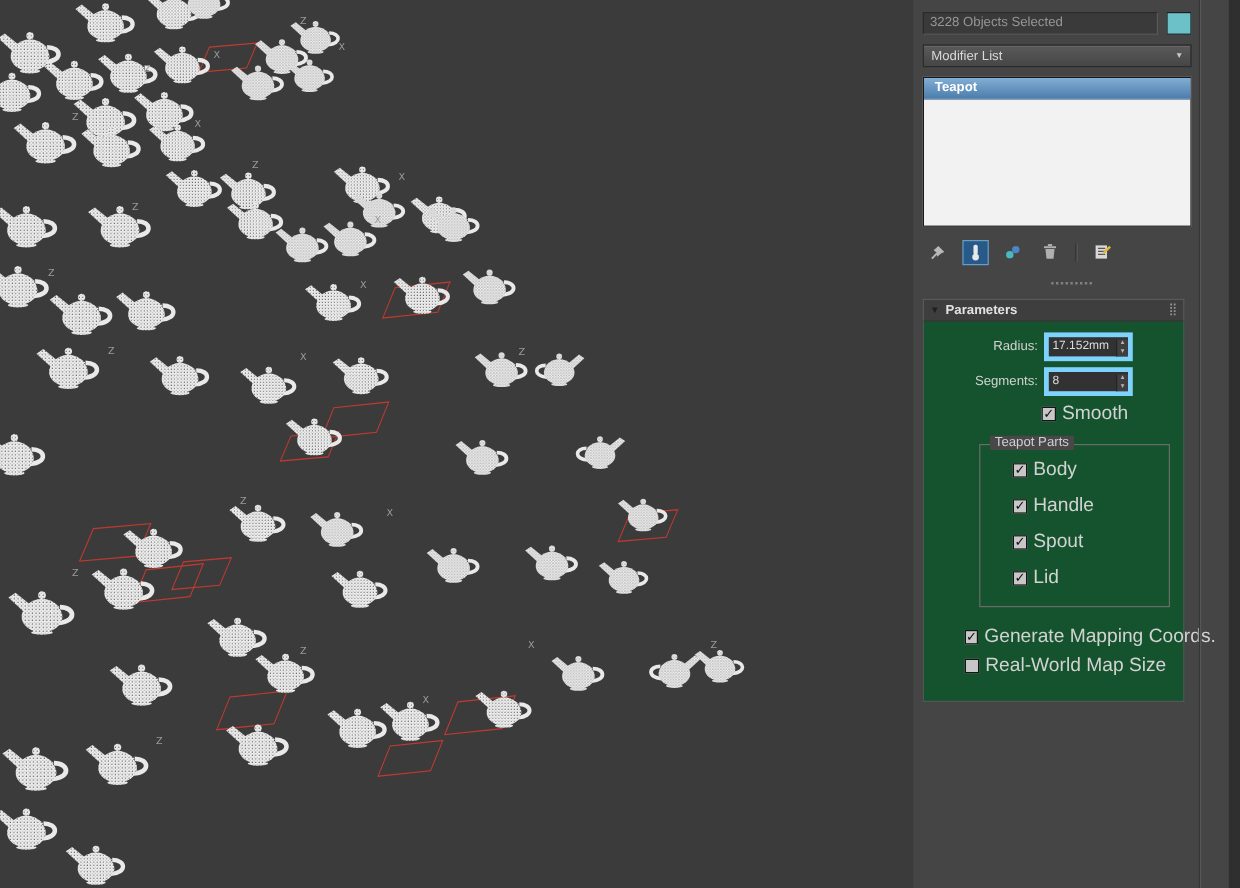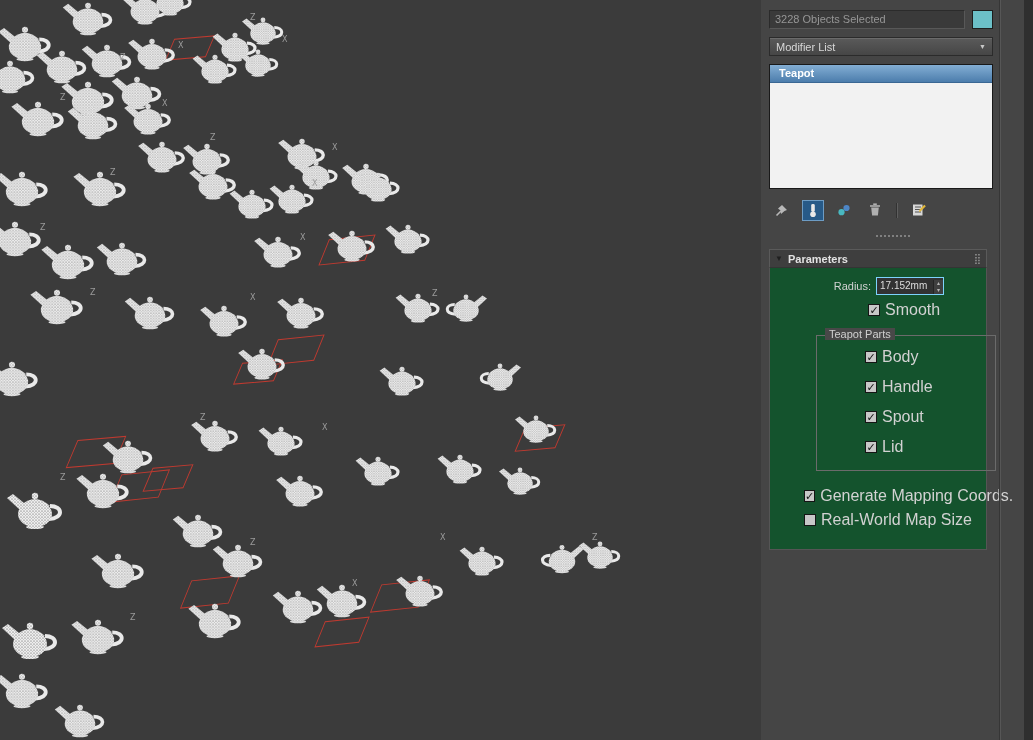--- a/index.html
+++ b/index.html
@@ -44,33 +44,33 @@
   .rollout{margin:12px 0 0 8px;width:218px;}
   .rollout-header{height:17px;background:#3e3e3e;border:1px solid #5a5a5a;border-bottom-color:#343434;
                   display:flex;align-items:center;padding:0 5px;gap:5px;box-sizing:content-box;cursor:default;}
   .roll-arrow{color:#1f1f1f;font-size:8px;}
   .roll-title{color:#e3e3e3;font-weight:bold;font-size:11px;}
   .roll-grip{margin-left:auto;color:#949494;font-size:10px;}
   .rollout-body{background:#14532d;border:1px solid #555;border-top:none;padding:9px 0 14px;}
 
   .frow{display:flex;align-items:center;justify-content:flex-end;padding-right:42px;margin-bottom:5px;}
   .flabel{color:#d2d2d2;font-size:11px;margin-right:5px;white-space:nowrap;}
-  .spinfield{width:66px;height:16px;background:#323232;border:1px solid #7dd3fc;display:flex;align-items:flex-end;}
+  .spinfield{width:66px;height:16px;background:#323232;border:4px solid #7dd3fc;display:flex;align-items:flex-end;}
   .fval{flex:1;color:#dcdcdc;font-size:10px;line-height:16px;padding-left:3px;white-space:nowrap;overflow:hidden;}
   .spin{width:9px;display:flex;flex-direction:column;border-left:1px solid #242424;background:#3f3f3f;}
   .spin span{flex:1;font-size:6px;line-height:7px;color:#b5b5b5;text-align:center;cursor:pointer;}
 
   .cbrow{display:flex;align-items:center;gap:5px;cursor:default;}
   .cb{width:12px;height:12px;box-sizing:border-box;background:#c7c7c7;border:1px solid #151515;
       font-size:11px;line-height:10px;font-weight:bold;color:#121212;text-align:center;overflow:visible;}
   .cblabel{color:#d2d2d2;font-size:16px;white-space:nowrap;text-align:center;}
   .smooth-row{margin:6px 0 0 98px;}
 
   .groupbox{position:relative;width:130px;margin:16px 0 0 46px;border:1px solid #6b6b6b;
-            padding:12px 0 2px 48px;box-sizing:content-box;}
+            padding:12px 0 2px 27px;box-sizing:content-box;}
   .group-title{position:absolute;top:-8px;left:8px;background:#484848;padding:0 4px;
                color:#cfcfcf;font-size:11px;white-space:nowrap;}
   .groupbox .cbrow{margin-bottom:12px;}
 
   .foot{margin:16px 0 0 34px;}
   .foot .cbrow{margin-bottom:6px;}
 </style>
 </head>
 <body>
 
@@ -269,20 +269,30 @@
         <span class="flabel">Radius:</span>
         <div class="spinfield">
           <span class="fval">17.152mm</span>
           <div class="spin">
             <span>▴</span>
             <span>▾</span>
           </div>
         </div>
       </div>
 
+      <div class="frow">
+        <span class="flabel">Segments:</span>
+        <div class="spinfield">
+          <span class="fval">8</span>
+          <div class="spin">
+            <span>▴</span>
+            <span>▾</span>
+          </div>
+        </div>
+      </div>
 
       <div class="cbrow smooth-row">
         <span class="cb checked">✓</span>
         <span class="cblabel">Smooth</span>
       </div>
 
       <div class="groupbox">
         <span class="group-title">Teapot Parts</span>
 
         <div class="cbrow">

